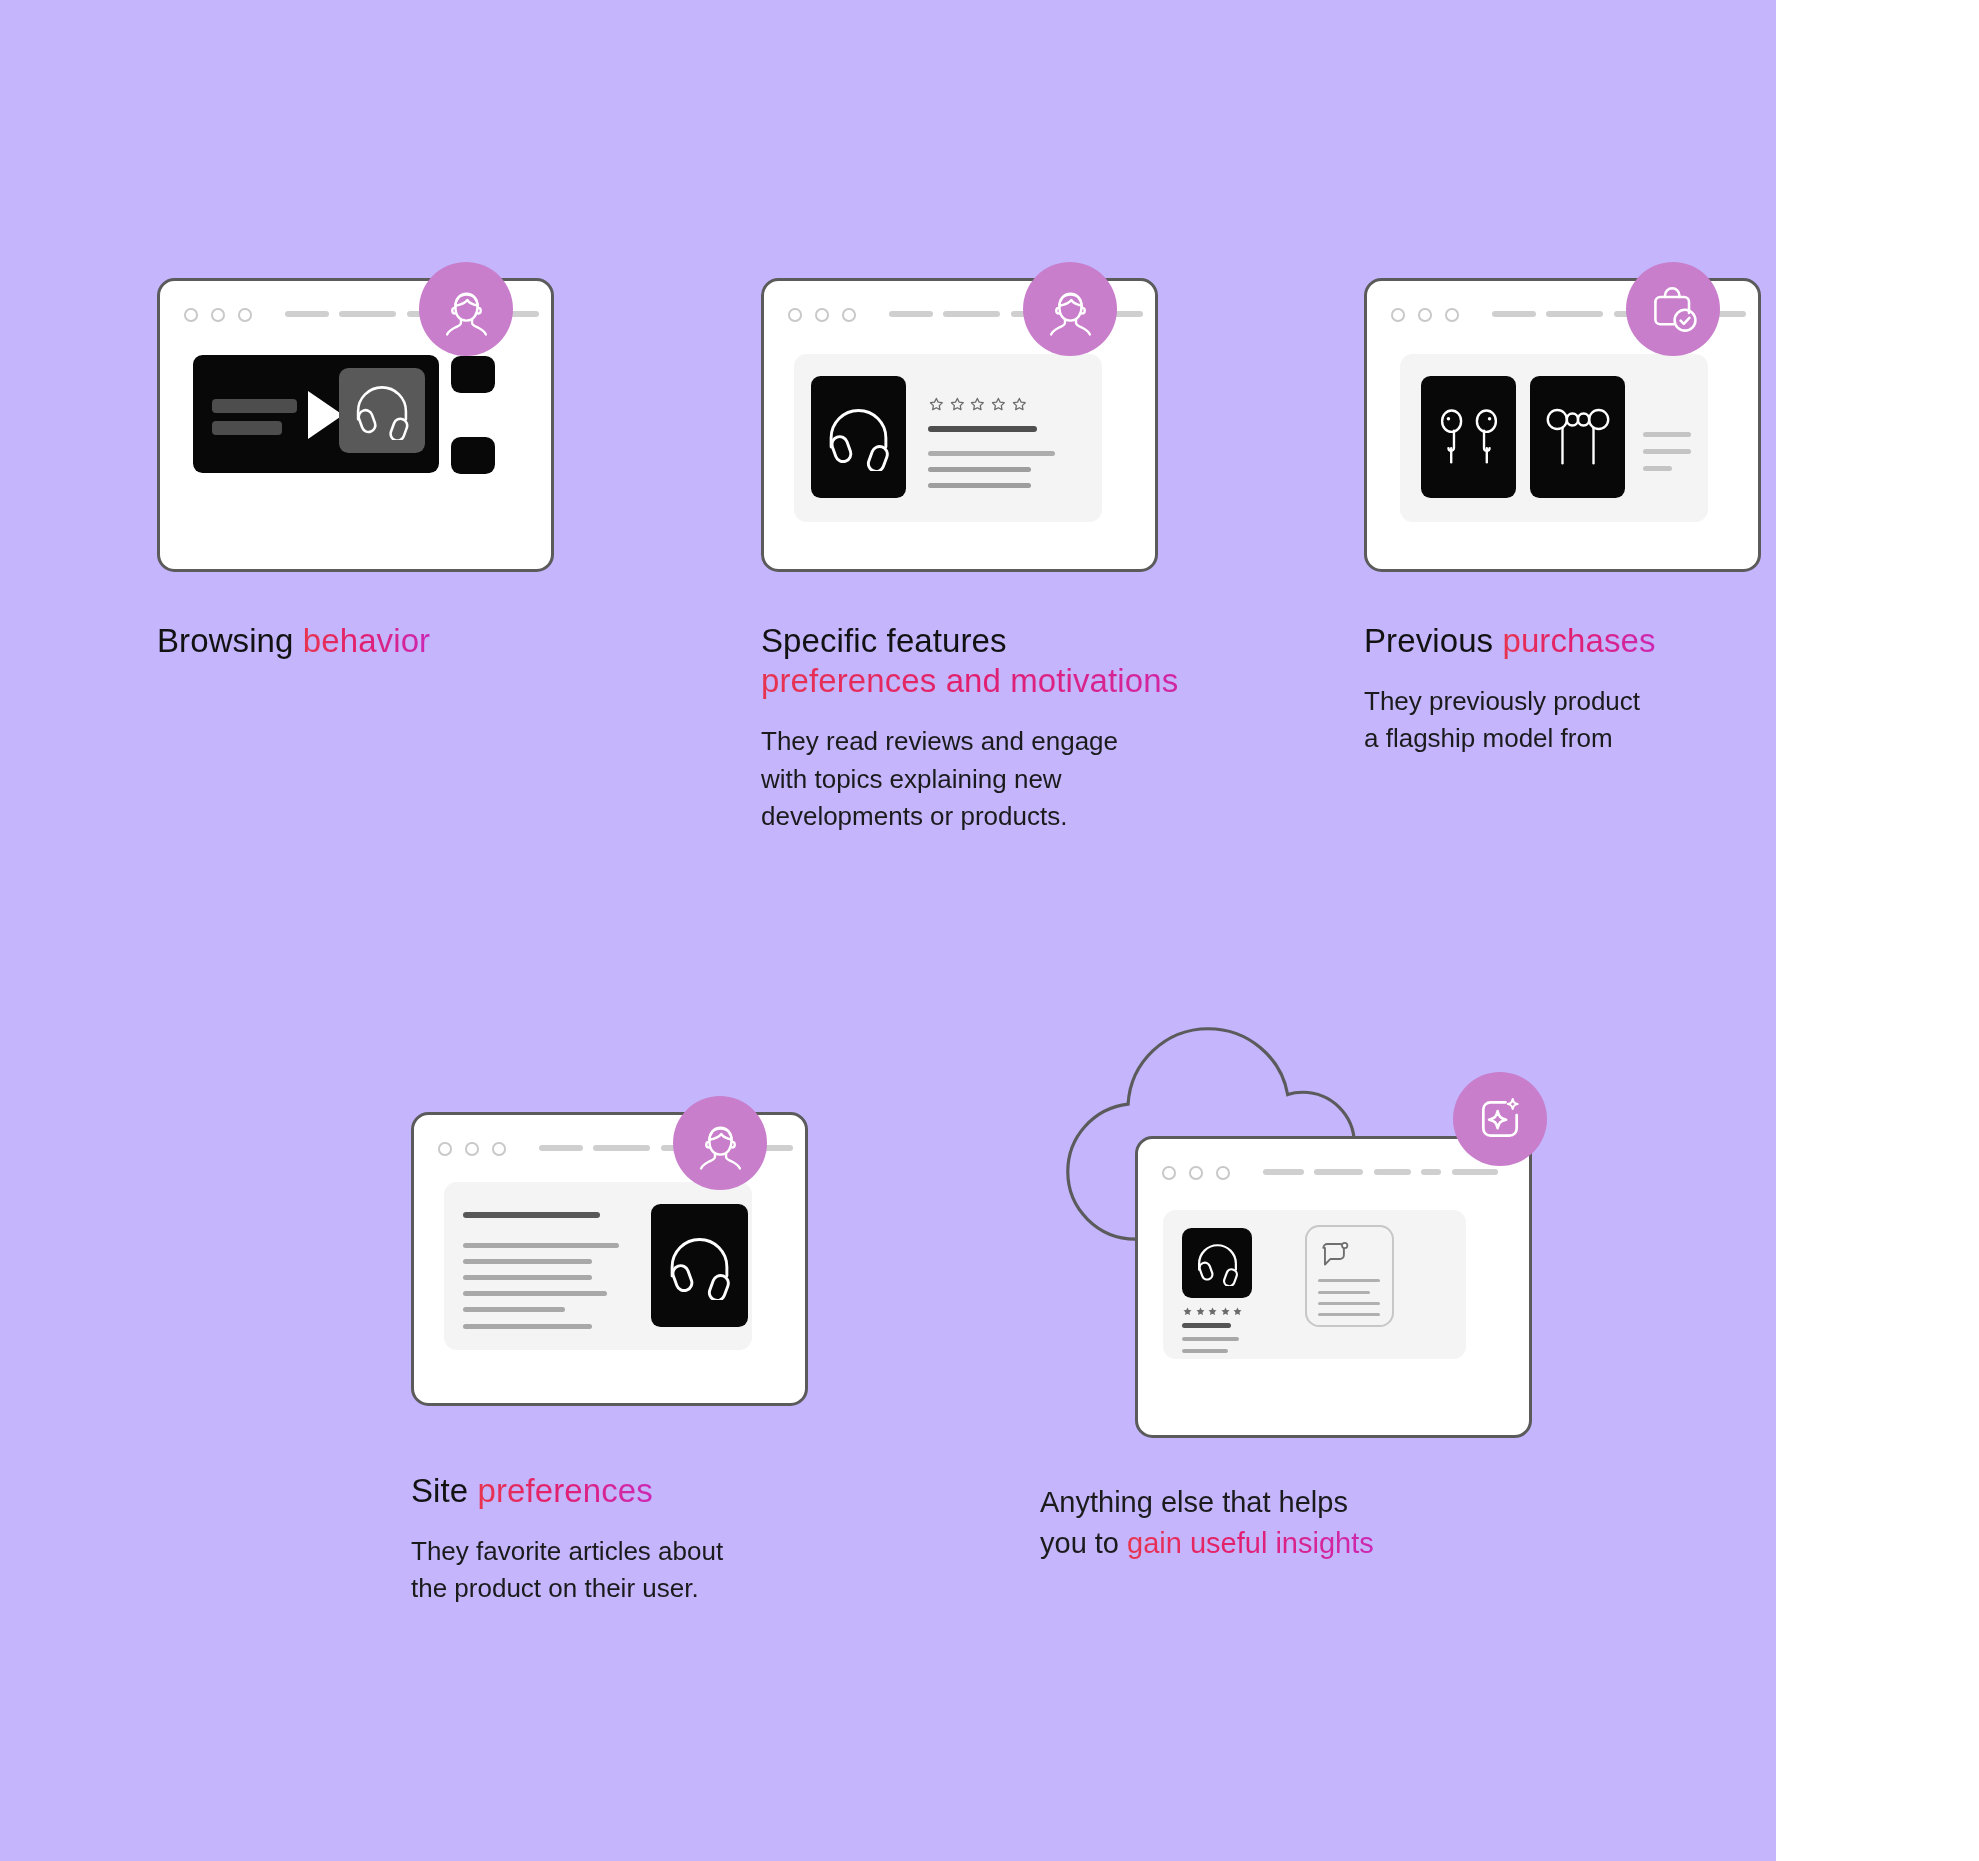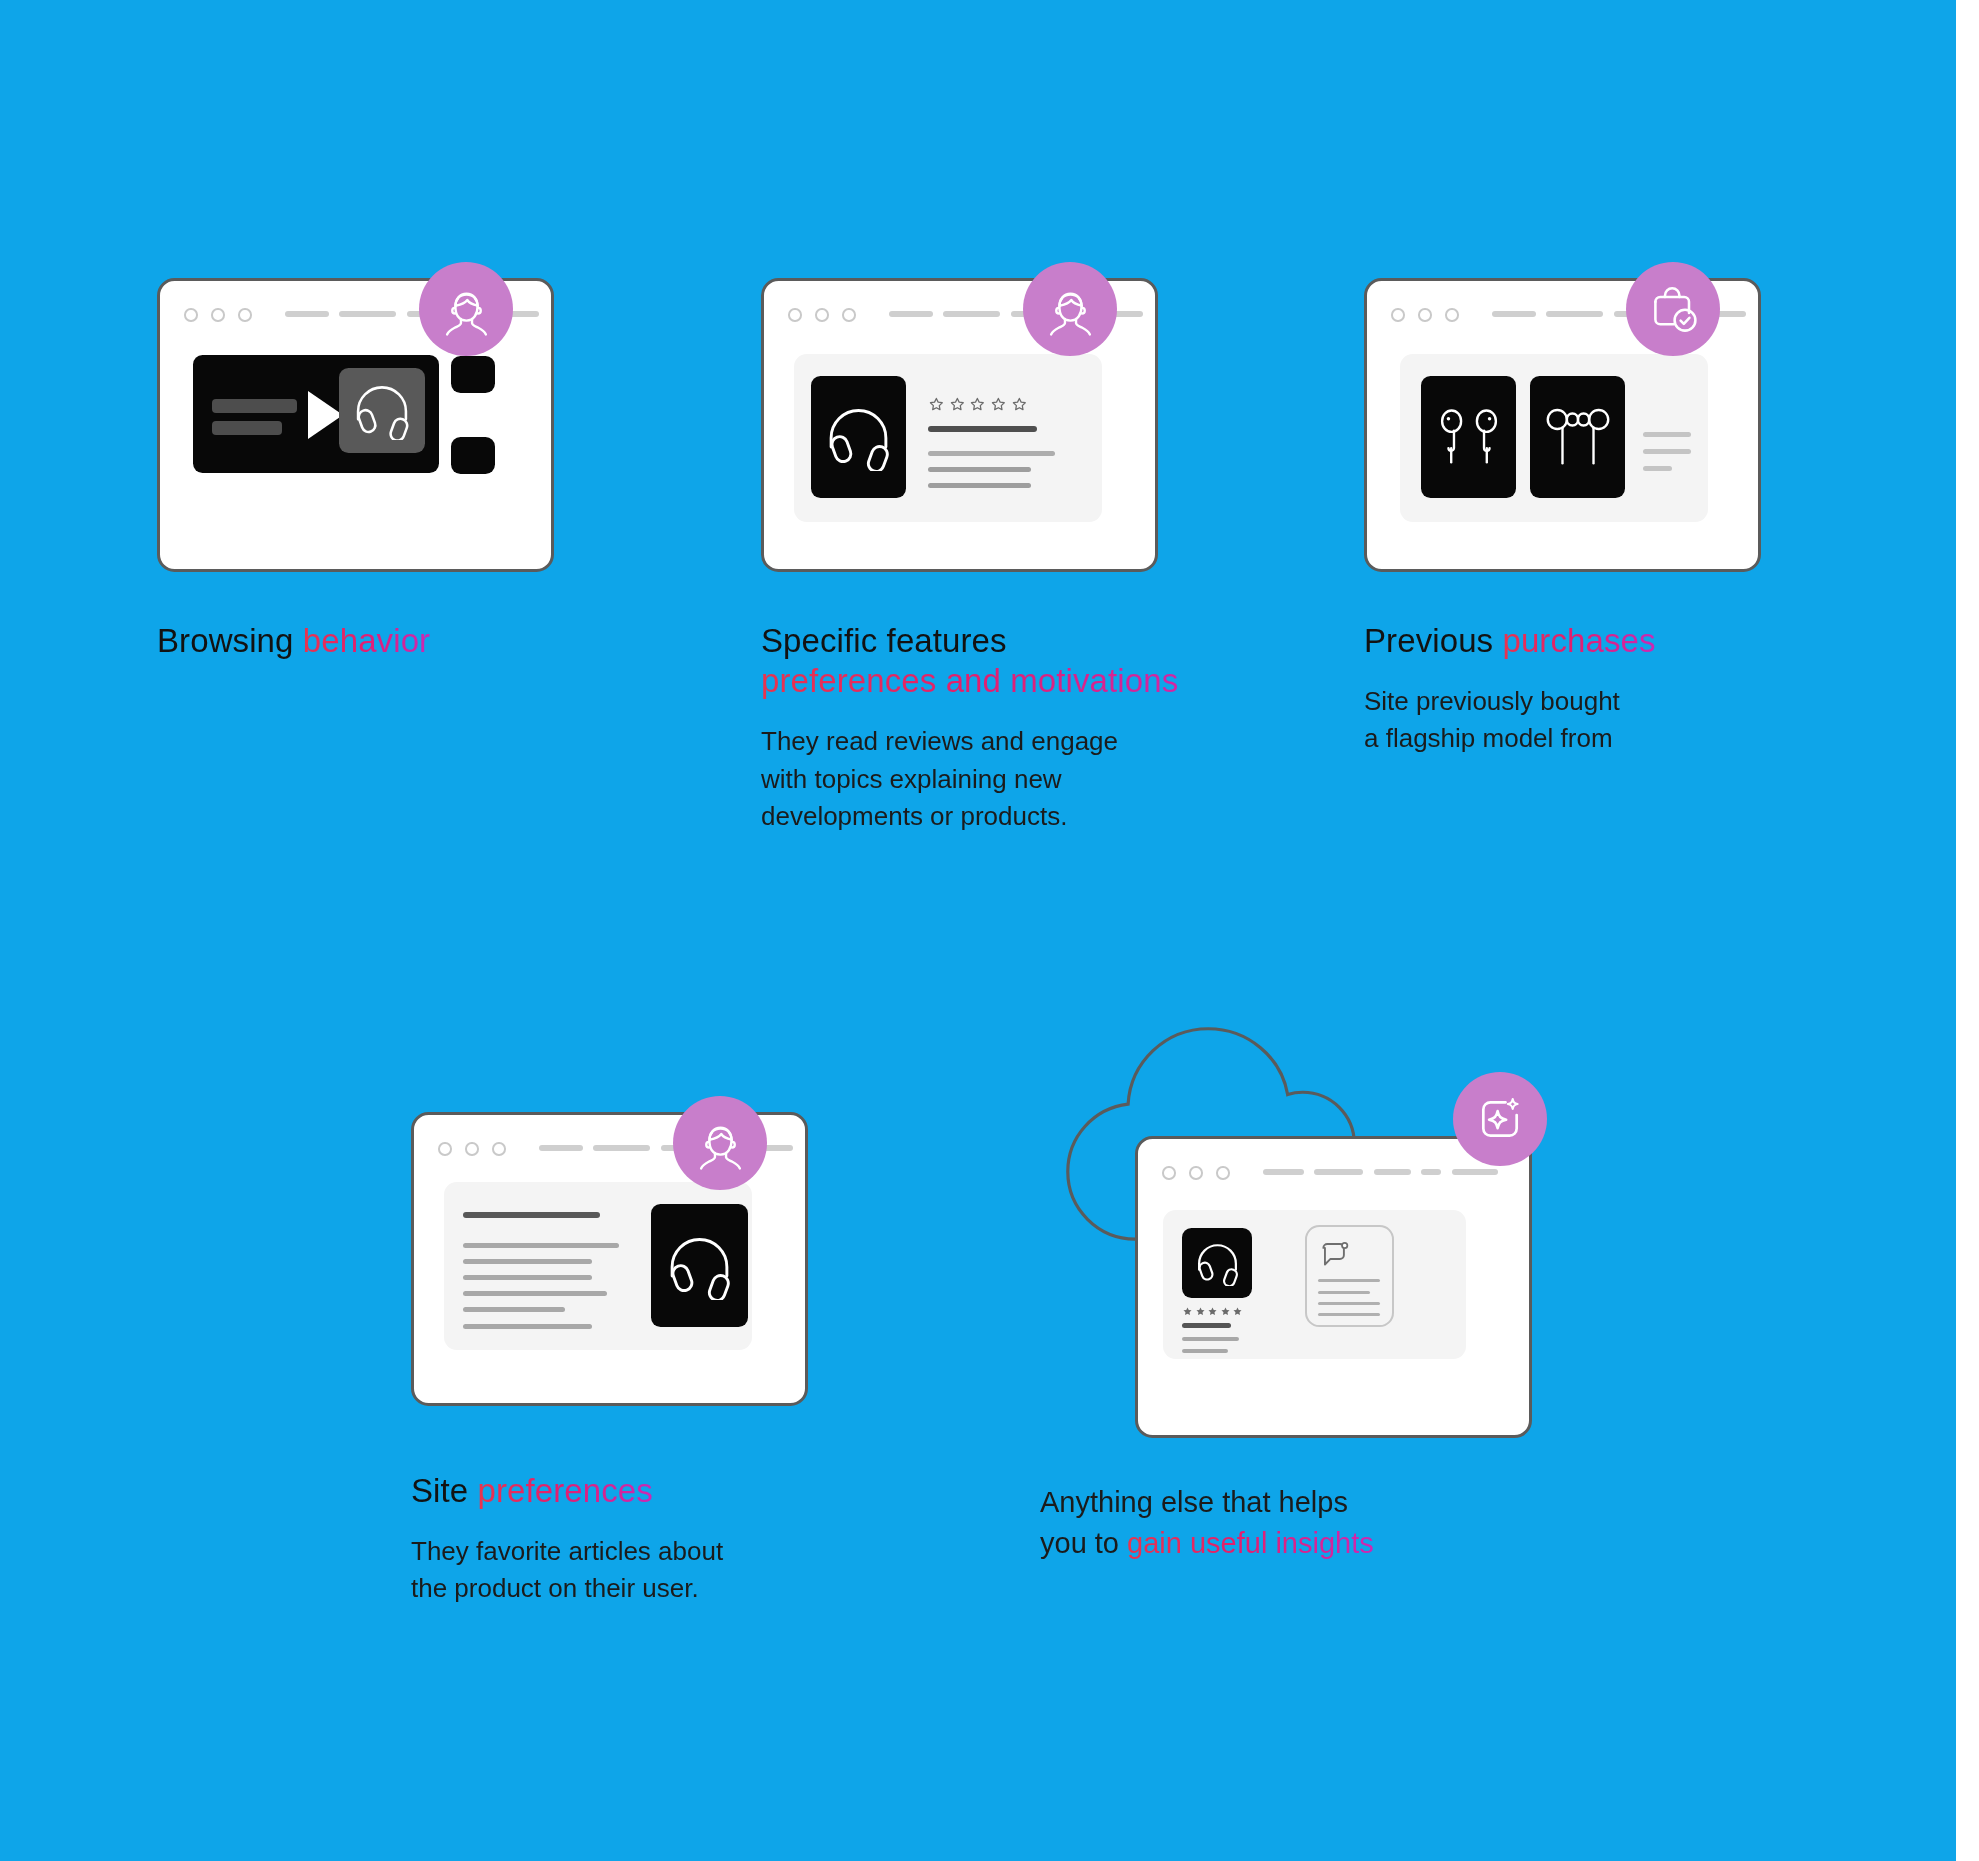--- a/index.html
+++ b/index.html
@@ -8,23 +8,23 @@
   html, body {
     width: 1980px;
     height: 1861px;
     background: #ffffff;
     font-family: "Liberation Sans", sans-serif;
     -webkit-font-smoothing: antialiased;
   }
 
   .canvas {
     position: relative;
-    width: 1956px;
+    width: 1776px;
     height: 1861px;
-    background: #0ea5e9;
+    background: #c4b5fd;
     overflow: hidden;
   }
 
   
   .card { position: absolute; }
 
   .illus-wrap {
     position: relative;
     width: 100%;
   }
@@ -334,21 +334,21 @@
           <path d="M44.5 49.5l4 4 7-7.5" stroke="#fff" stroke-width="3.2" stroke-linecap="round" stroke-linejoin="round"></path>
         </svg>
       </div>
     </div>
 
     <div class="textblock" style="left:0; top:359px; width:413px;">
       <div class="headline">
         <span>Previous </span><span class="accent">purchases</span>
       </div>
       <div class="body-copy">
-        <div>Site previously bought</div>
+        <div>They previously product</div>
         <div>a flagship model from</div>
       </div>
     </div>
   </div>
 
   <div class="card" style="left:411px; top:1096px; width:445px;">
 
     <div class="illus-wrap" style="height:318px;">
 
       <div class="window" style="left:0; top:16px; width:397px; height:294px;">

